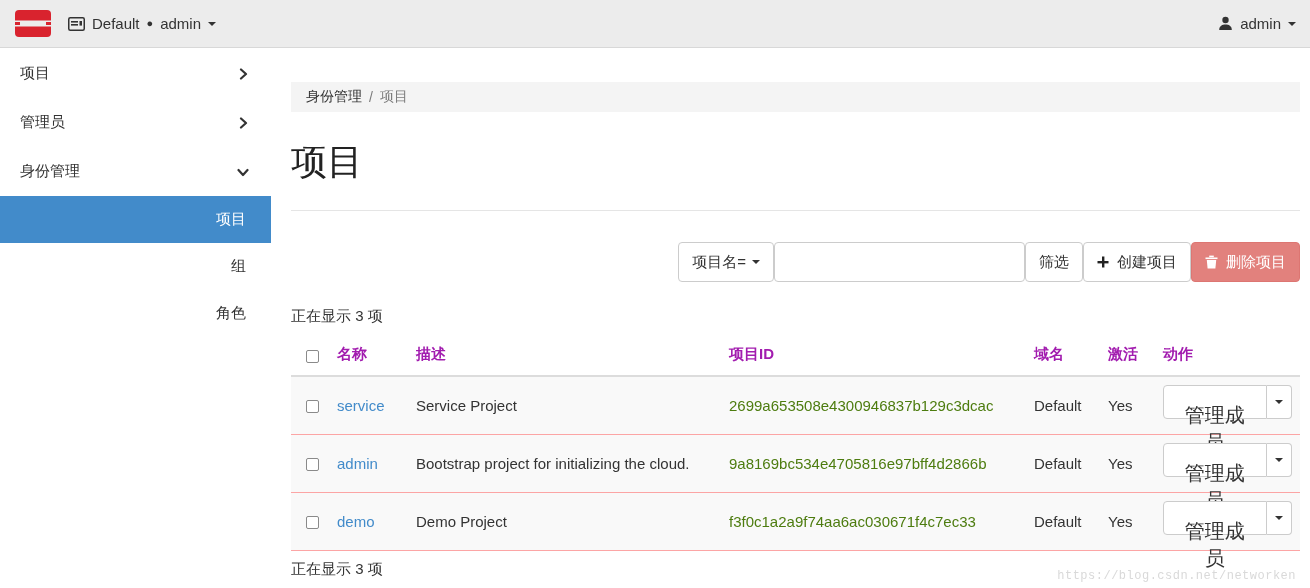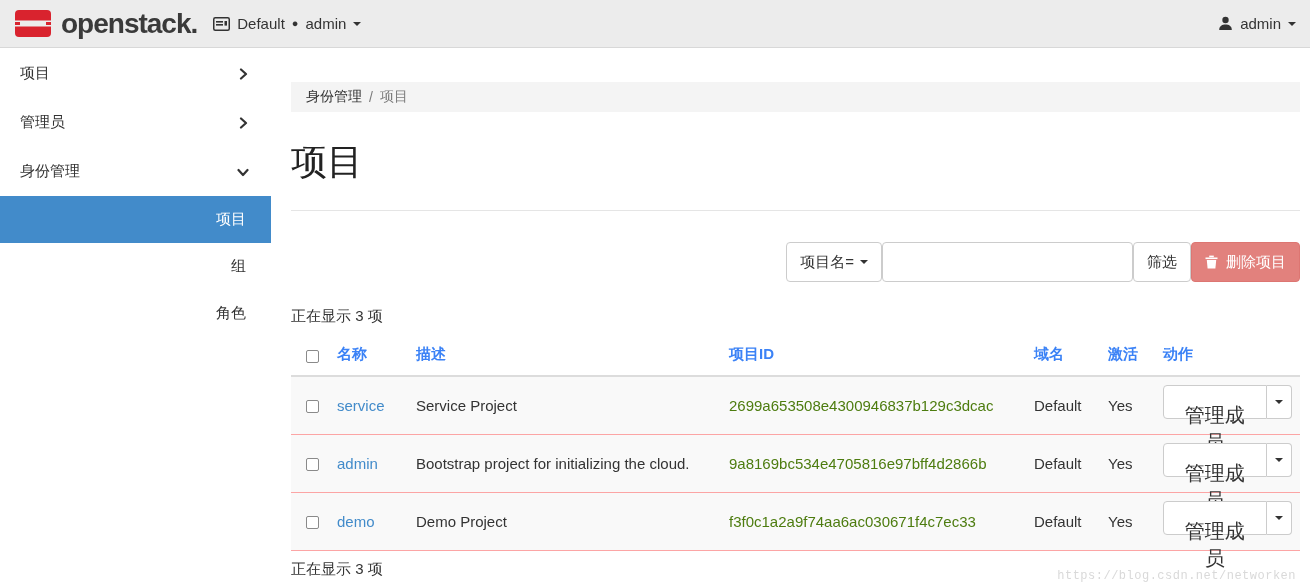--- a/index.html
+++ b/index.html
@@ -46,21 +46,21 @@
          font-family:inherit; }
   .field-btn { gap:6px; }
   .filter-input { width:251px; height:40px; border:1px solid #ccc; border-radius:4px;
                   padding:0 10px; font-size:15px; font-family:inherit; }
   .btn-danger { background:#e2817d; border-color:#dd7672; color:#fff; cursor:default; }
   
   .count-text { margin-top:25px; font-size:15px; color:#333; }
   table { width:100%; border-collapse:collapse; table-layout:fixed; margin-top:10px; }
   col.c1{width:38px;} col.c2{width:79px;} col.c3{width:313px;} col.c4{width:305px;}
   col.c5{width:74px;} col.c6{width:55px;} col.c7{width:145px;}
-  th { text-align:left; font-size:15px; font-weight:bold; color:#3b82f6;
+  th { text-align:left; font-size:15px; font-weight:bold; color:#a21caf;
        padding:9px 8px 11px 8px; border-bottom:2px solid #dcdcdc; }
   th:first-child { padding-left:15px; }
   td { height:58px; background:#f9f9f9; border-bottom:1px solid #fca5a5;
        font-size:15px; color:#333; padding:0 8px; vertical-align:middle; }
   td:first-child { padding-left:15px; }
   td.c-id { color:#4d7c0f; }
   a.name-link { color:#428bca; text-decoration:none; cursor:pointer; }
   .checkbox { display:inline-block; width:13px; height:13px; background:#fff;
               border:1px solid #8a8a8a; border-radius:2px; cursor:pointer; vertical-align:middle; }
   .split-btn { display:inline-flex; height:34px; }
@@ -79,21 +79,20 @@
 <body>
 
 <header class="topbar">
   <div class="brand">
     <svg width="38" height="28" viewBox="0 0 38 28">
       <rect x="1" y="0" width="36" height="27" rx="4" fill="#d9232e"></rect>
       <rect x="0" y="10.5" width="38" height="6" fill="#ececec"></rect>
       <rect x="1" y="12" width="5" height="3" fill="#d9232e"></rect>
       <rect x="32" y="12" width="5" height="3" fill="#d9232e"></rect>
     </svg>
-    <span class="brand-text">openstack.</span>
   </div>
   <div class="context">
     <svg class="icon-gap" width="17" height="14" viewBox="0 0 17 14">
       <rect x="0.75" y="0.75" width="15.5" height="12.5" rx="1.5" fill="none" stroke="#333" stroke-width="1.5"></rect>
       <rect x="3" y="4" width="7" height="1.6" fill="#333"></rect>
       <rect x="3" y="7" width="7" height="1.6" fill="#333"></rect>
       <rect x="11.5" y="4" width="2.5" height="4.6" fill="#333"></rect>
     </svg>
     <span>Default</span>
     <span class="bullet">●</span>
@@ -152,20 +151,27 @@
   <hr class="rule">
 
   <div class="filter-row">
     <button class="btn field-btn">
       <span>项目名=</span>
       <span class="caret"></span>
     </button>
     <input class="filter-input" value="" placeholder="" style="">
     <button class="btn">
       <span>筛选</span>
+    </button>
+    <button class="btn">
+      <svg width="12" height="12" viewBox="0 0 12 12">
+        <rect x="5" y="0.5" width="2.4" height="11" fill="#222"></rect>
+        <rect x="0.5" y="5" width="11" height="2.4" fill="#222"></rect>
+      </svg>
+      <span>创建项目</span>
     </button>
     <button class="btn btn-danger">
       <svg width="13" height="14" viewBox="0 0 13 14">
         <rect x="0.5" y="2.5" width="12" height="1.6" fill="#fff"></rect>
         <rect x="4.2" y="0.6" width="4.6" height="1.6" fill="#fff"></rect>
         <path d="M1.8,5 h9.4 l-0.8,8.4 h-7.8 Z" fill="#fff"></path>
       </svg>
       <span>删除项目</span>
     </button>
   </div>

